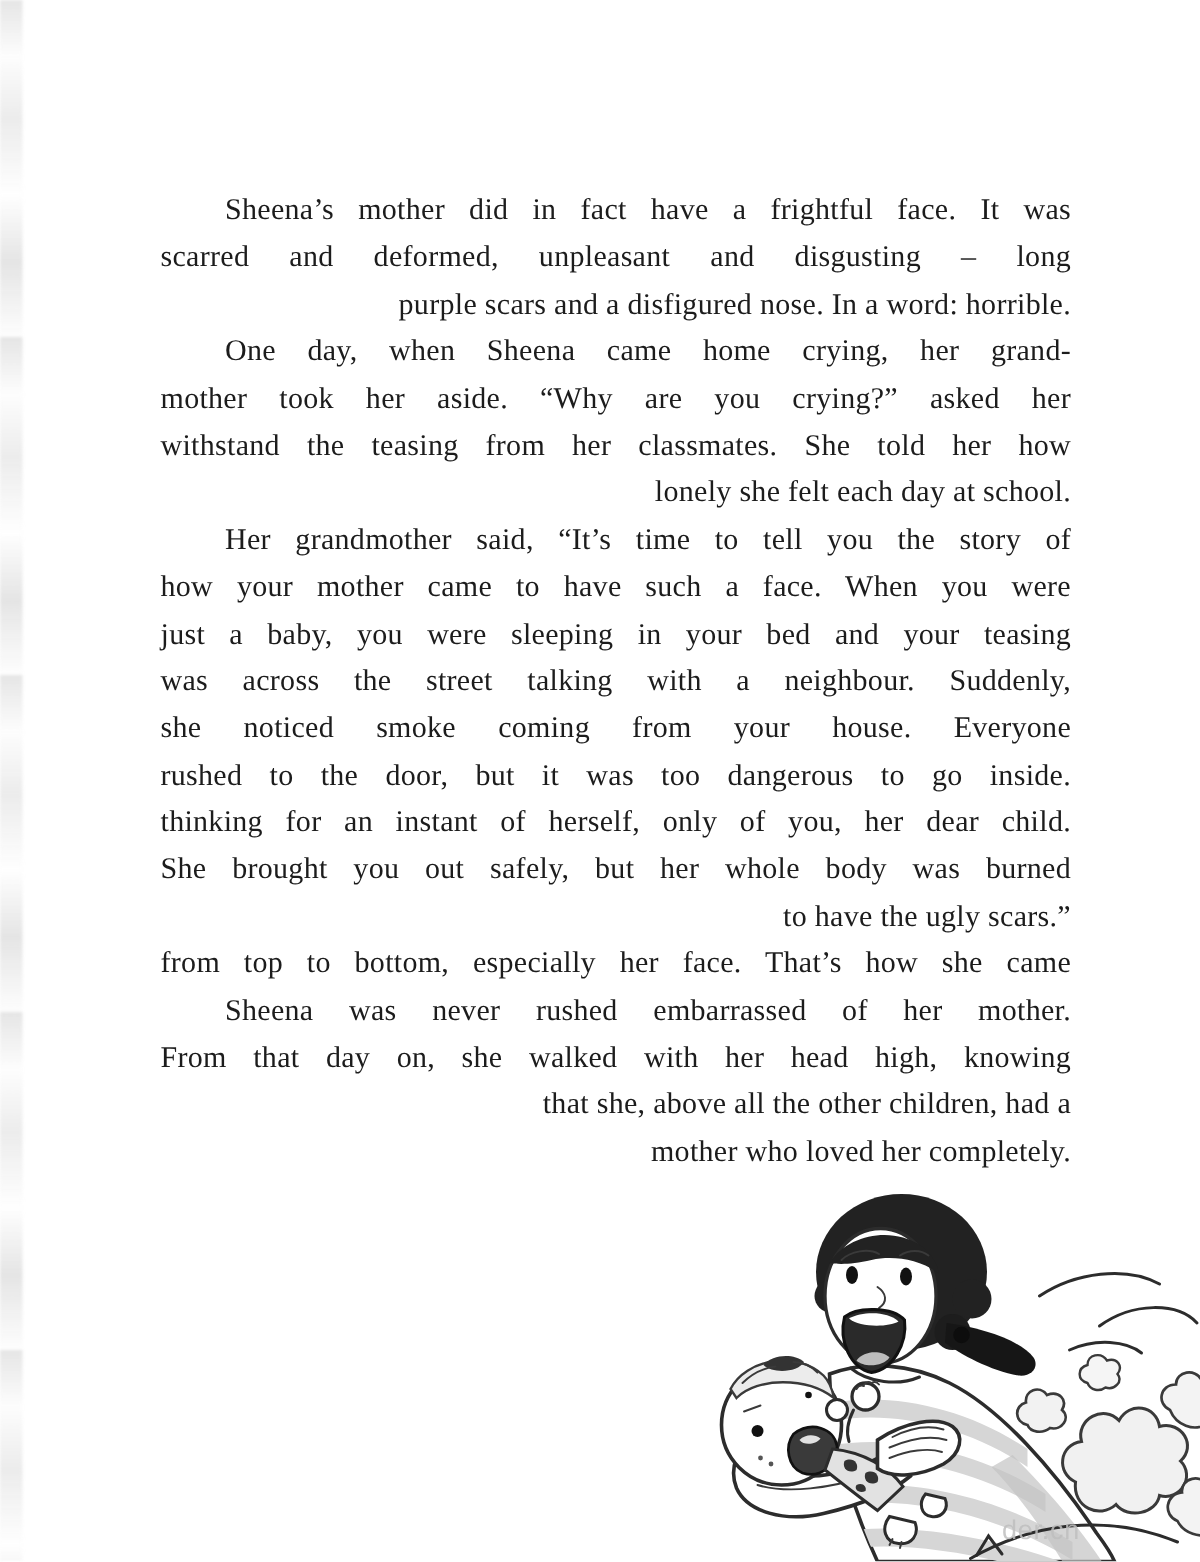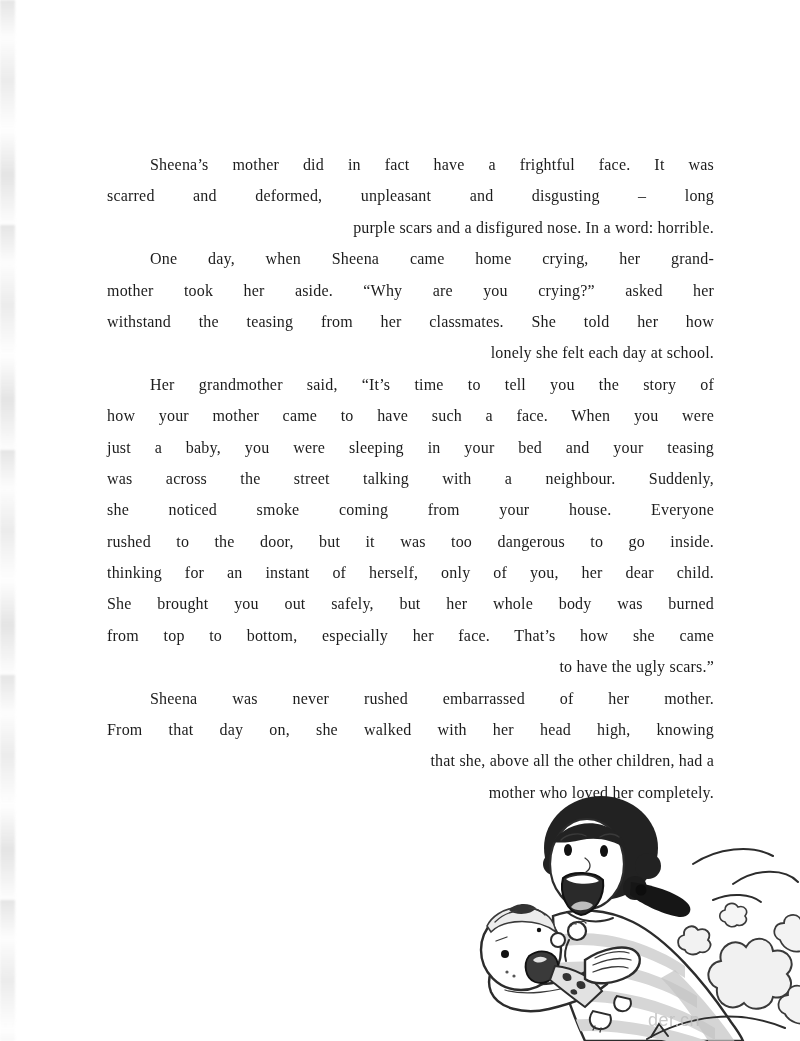--- a/index.html
+++ b/index.html
@@ -15,38 +15,37 @@
     position:absolute;left:0;top:0;width:15px;height:1041px;
     background:repeating-linear-gradient(180deg,
       rgba(190,190,190,.40) 0px, rgba(235,235,235,.10) 38px,
       rgba(200,200,200,.35) 80px, rgba(245,245,245,.08) 130px,
       rgba(185,185,185,.38) 175px, rgba(240,240,240,.10) 225px);
     filter:blur(1px);
   }
   .story-text{
     position:absolute;left:107px;top:125px;width:607px;
     color:#1c1c1c;
-    font-size:16px;
-    margin-top:24px;
+    font-size:20px;
   }
   .text-line{
     height:31.4px;line-height:31.4px;
     text-align:right;
     letter-spacing:.2px;
   }
   .text-line.just{
     text-align:justify;
     text-align-last:justify;
   }
   .text-line.indent{text-indent:43px;}
   .illustration{
     position:absolute;left:435px;top:790px;width:365px;height:251px;
   }
   .watermark{
-    position:absolute;left:648px;top:1010px;
+    position:absolute;left:668px;top:1010px;
     font-family:"Liberation Sans","DejaVu Sans",sans-serif;
     font-size:18px;color:#bfbfbf;opacity:.85;letter-spacing:.5px;
     z-index:5;
   }
   svg .ln{fill:none;stroke:#2c2c2c;stroke-width:2;stroke-linecap:round;}
   svg .thin{fill:none;stroke:#3a3a3a;stroke-width:1.3;stroke-linecap:round;}
 </style>
 </head>
 <body>
 
@@ -61,22 +60,22 @@
     <div class="text-line just">withstand the teasing from her classmates. She told her how</div>
     <div class="text-line">lonely she felt each day at school.</div>
     <div class="text-line just indent">Her grandmother said, “It’s time to tell you the story of</div>
     <div class="text-line just">how your mother came to have such a face. When you were</div>
     <div class="text-line just">just a baby, you were sleeping in your bed and your teasing</div>
     <div class="text-line just">was across the street talking with a neighbour. Suddenly,</div>
     <div class="text-line just">she noticed smoke coming from your house. Everyone</div>
     <div class="text-line just">rushed to the door, but it was too dangerous to go inside.</div>
     <div class="text-line just">thinking for an instant of herself, only of you, her dear child.</div>
     <div class="text-line just">She brought you out safely, but her whole body was burned</div>
+    <div class="text-line">to have the ugly scars.”</div>
     <div class="text-line just">from top to bottom, especially her face. That’s how she came</div>
-    <div class="text-line">to have the ugly scars.”</div>
     <div class="text-line just indent">Sheena was never rushed embarrassed of her mother.</div>
     <div class="text-line just">From that day on, she walked with her head high, knowing</div>
     <div class="text-line">that she, above all the other children, had a</div>
     <div class="text-line">mother who loved her completely.</div>
   </div>
 
 <svg class="illustration" viewBox="0 0 365 251" aria-hidden="true">
   <g>
     <path class="ln" d="M258,74 C282,58 316,54 338,66"></path>
     <path class="ln" d="M298,94 C320,78 350,78 363,92"></path>

